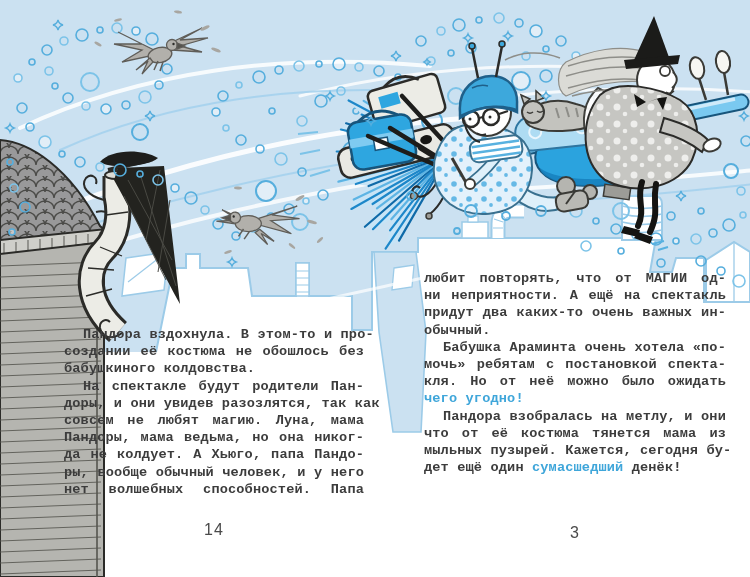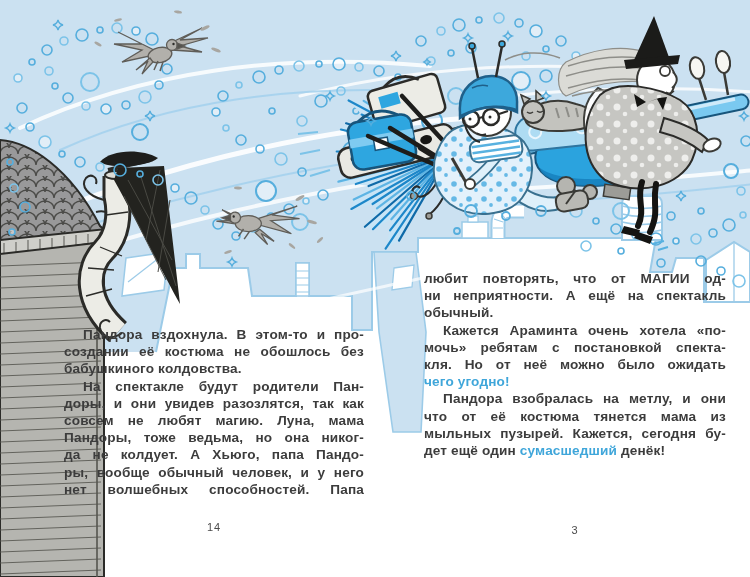--- a/index.html
+++ b/index.html
@@ -12,28 +12,28 @@
   .page-text{
     position:absolute;width:300px;
     font-size:13.6px;font-weight:700;color:var(--ink,#3c3c3c);
     letter-spacing:.15px;
   }
   #left-text{left:64px;top:326px;}
   #right-text{left:424px;top:270px;width:302px;}
   .line{
     height:17.2px;line-height:17.2px;
     text-align:justify;text-align-last:justify;
-    white-space:nowrap;overflow:visible;
+    white-space:nowrap;overflow:visible;font-family:Liberation Mono, monospace;
   }
   .line.last{text-align-last:left;}
   .line.indent{padding-left:19px;}
   .accent{color:var(--accent,#3fa6da);}
   .page-num{
     position:absolute;text-align:center;
-    font-size:11px;font-weight:400;color:#4a4a4a;letter-spacing:1px;
+    font-size:16px;font-weight:400;color:#4a4a4a;letter-spacing:1px;
   }
   #num-left{left:64px;width:300px;top:521px;}
   #num-right{left:424px;width:302px;top:524px;}
 </style>
 </head>
 <body style="--accent: #3fa6da; --ink: #3c3c3c; --paper: #ffffff;">
 
 <svg id="art" width="750" height="577" viewBox="0 0 750 577">
   <defs>
     <pattern id="scales" width="18" height="11" patternUnits="userSpaceOnUse">
@@ -499,30 +499,31 @@
     </g>
 </svg>
 
 <div class="page-text" id="left-text">
     <div class="line indent"><span>Пандора вздохнула. В этом-то и про-</span></div>
     <div class="line"><span>создании её костюма не обошлось без</span></div>
     <div class="line last"><span>бабушкиного колдовства.</span></div>
     <div class="line indent"><span>На спектакле будут родители Пан-</span></div>
     <div class="line"><span>доры, и они увидев разозлятся, так как</span></div>
     <div class="line"><span>совсем не любят магию. Луна, мама</span></div>
-    <div class="line"><span>Пандоры, тоже ведьма, но она никог-</span></div>
+    <div class="line"><span>Пандоры, мама ведьма, но она никог-</span></div>
     <div class="line"><span>да не колдует. А Хьюго, папа Пандо-</span></div>
     <div class="line"><span>ры, вообще обычный человек, и у него</span></div>
     <div class="line"><span>нет волшебных способностей. Папа</span></div>
   </div>
 <div class="page-text" id="right-text">
     <div class="line"><span>любит повторять, что от МАГИИ од-</span></div>
     <div class="line"><span>ни неприятности. А ещё на спектакль</span></div>
+    <div class="line"><span>придут два каких-то очень важных ин-</span></div>
     <div class="line last"><span>обычный.</span></div>
-    <div class="line indent"><span>Кажется Араминта очень хотела «по-</span></div>
+    <div class="line indent"><span>Бабушка Араминта очень хотела «по-</span></div>
     <div class="line"><span>мочь» ребятам с постановкой спекта-</span></div>
     <div class="line"><span>кля. Но от неё можно было ожидать</span></div>
     <div class="line last"><span class="accent">чего угодно!</span></div>
     <div class="line indent"><span>Пандора взобралась на метлу, и они</span></div>
     <div class="line"><span>что от её костюма тянется мама из</span></div>
     <div class="line"><span>мыльных пузырей. Кажется, сегодня бу-</span></div>
     <div class="line last"><span>дет ещё один </span><span class="accent">сумасшедший</span><span> денёк!</span></div>
   </div>
 <div class="page-num" id="num-left">14</div>
 <div class="page-num" id="num-right">3</div>

